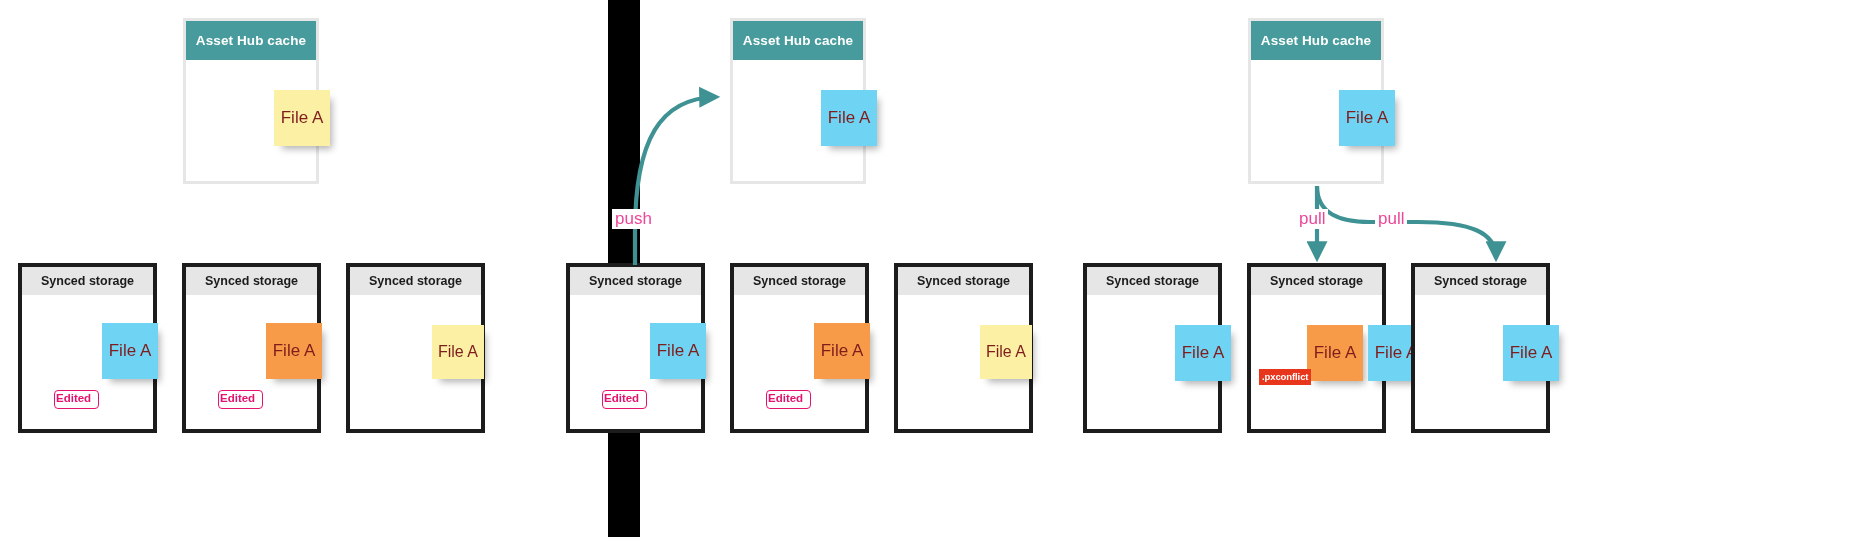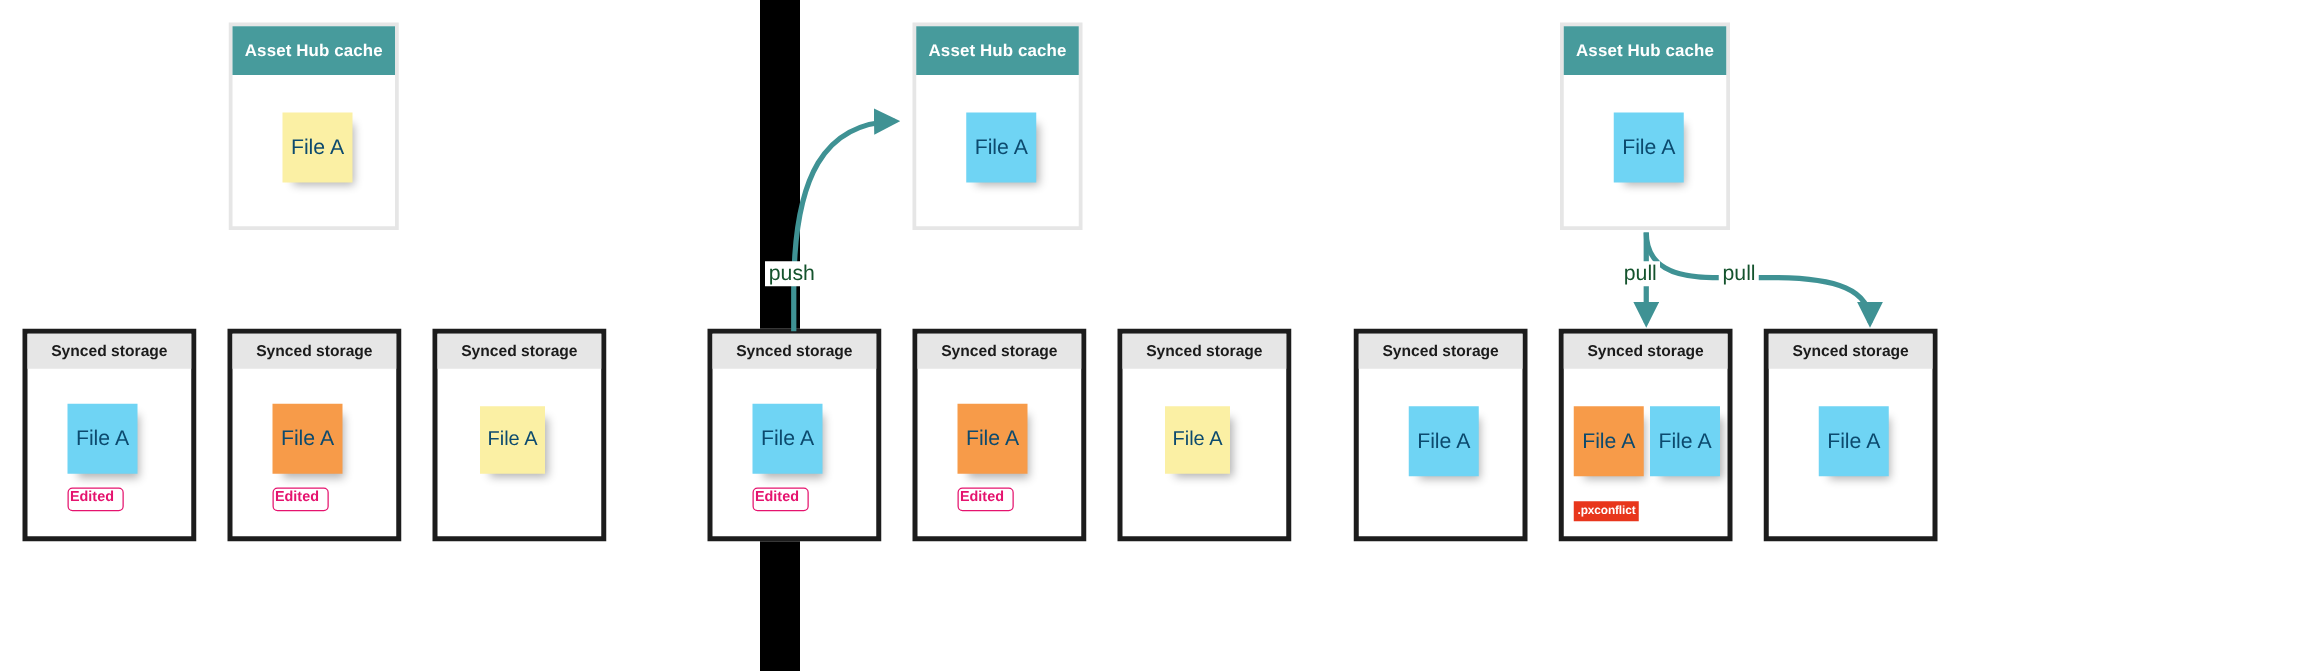--- a/index.html
+++ b/index.html
@@ -80,23 +80,24 @@
 
   
   .note {
     position: absolute;
     width: 56px;
     height: 56px;
     display: flex;
     align-items: center;
     justify-content: center;
     font-size: 17px;
-    color: #0c4a6e;
+    color: #7f1d1d;
     box-shadow: 5px 6px 7px -3px rgba(0,0,0,0.30);
     white-space: nowrap;
+    margin-left: 48px;
   }
   .note.blue   { background: #6fd4f4; }
   .note.orange { background: #f79b49; }
   .note.yellow { background: #fbf0a4; }
   .note.small-note { width: 52px; height: 54px; font-size: 16px; }
 
   
   .badge-edited {
     position: absolute;
     border: 1.6px solid #e5136e;
@@ -123,21 +124,21 @@
 
   
   .arrow-layer {
     position: absolute;
     left: 0; top: 0;
     width: 1859px; height: 537px;
     pointer-events: none;
   }
   .arrow-label {
     position: absolute;
-    color: #14532d;
+    color: #ec4899;
     font-size: 17px;
     white-space: nowrap;
     background: #ffffff;
     padding: 0 3px;
   }
 </style>
 </head>
 <body>
 
 <div id="stage">
@@ -245,21 +246,21 @@
         </div>
       </div>
     </div>
 
     <div class="store-card" style="left:167px; top:263px;">
       <div class="store-header">Synced storage</div>
       <div class="store-body">
         <div class="note orange" style="left:8px; top:30px;">
           <span>File A</span>
         </div>
-        <div class="badge-conflict" style="left:8px; top:74px;margin-top:32px;">.pxconflict</div>
+        <div class="badge-conflict" style="left:8px; top:74px;">.pxconflict</div>
         <div class="note blue" style="left:69px; top:30px;">
           <span>File A</span>
         </div>
       </div>
     </div>
 
     <div class="store-card" style="left:331px; top:263px;">
       <div class="store-header">Synced storage</div>
       <div class="store-body">
         <div class="note blue" style="left:40px; top:30px;">

